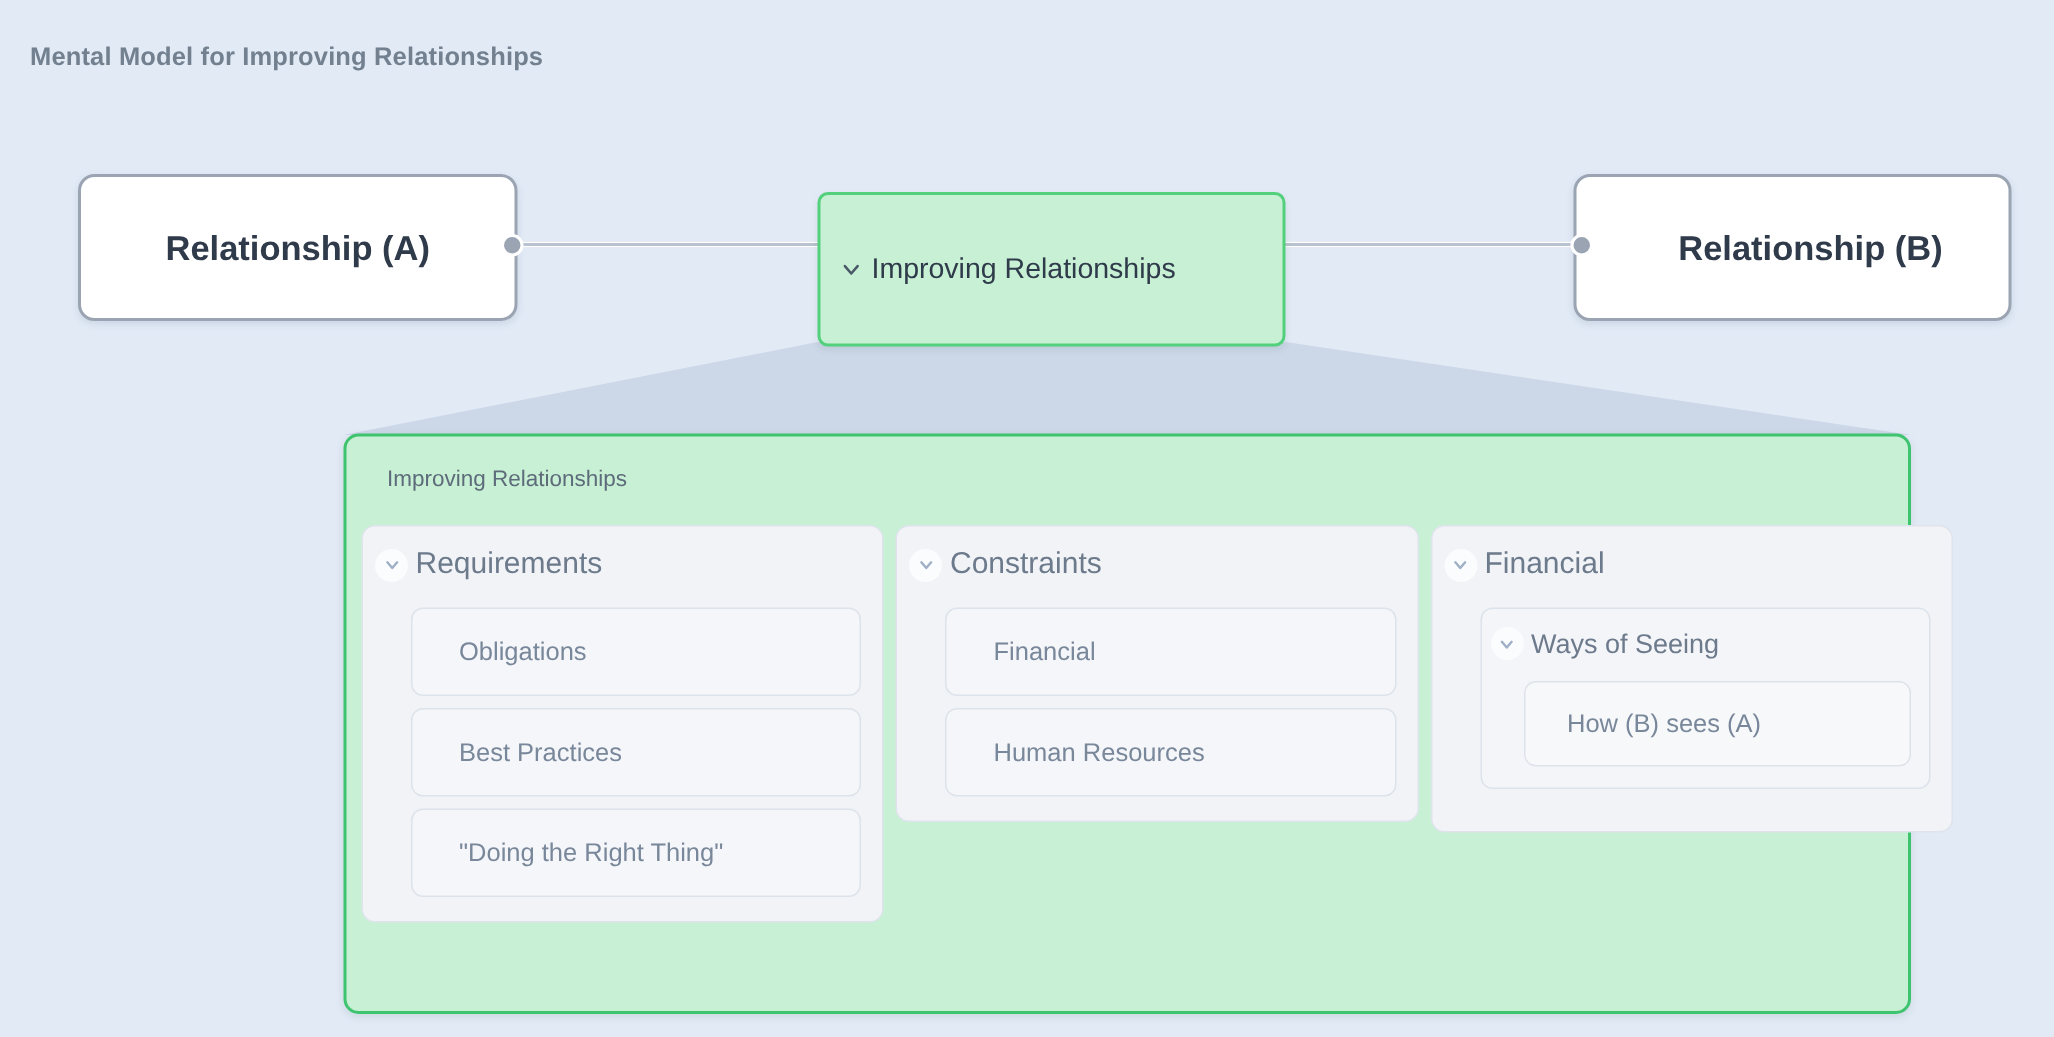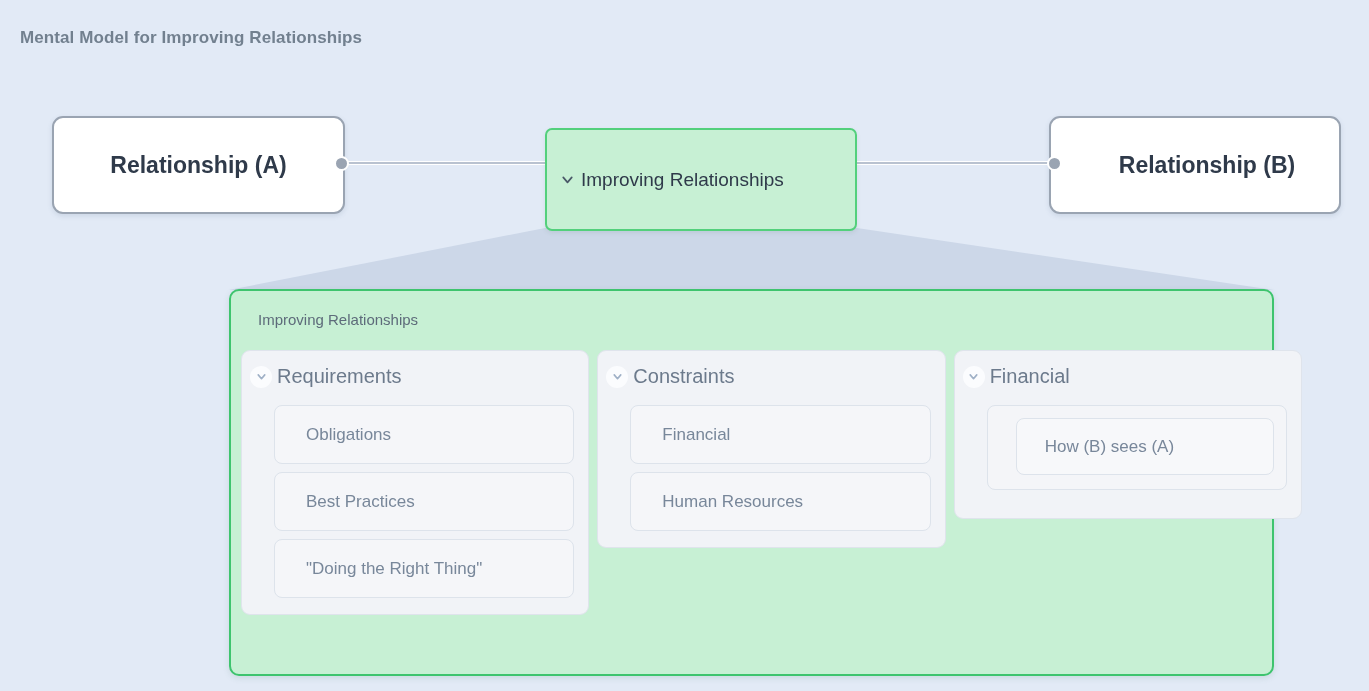--- a/index.html
+++ b/index.html
@@ -279,20 +279,28 @@
       <div class="group-head">
         <span class="chev-badge">
           <svg width="13" height="13" viewBox="0 0 24 24" fill="none" stroke="#9fb0c6" stroke-width="3" stroke-linecap="round" stroke-linejoin="round">
             <polyline points="6 9 12 16 18 9"></polyline>
           </svg>
         </span>
         <span class="group-title">Financial</span>
       </div>
 
       <div class="subgroup">
+        <div class="group-head">
+          <span class="chev-badge">
+            <svg width="13" height="13" viewBox="0 0 24 24" fill="none" stroke="#9fb0c6" stroke-width="3" stroke-linecap="round" stroke-linejoin="round">
+              <polyline points="6 9 12 16 18 9"></polyline>
+            </svg>
+          </span>
+          <span class="group-title">Ways of Seeing</span>
+        </div>
         <div class="items">
           <div class="leaf">
             <span class="leaf-label">How (B) sees (A)</span>
           </div>
         </div>
       </div>
     </div>
 
   </div>
 </div>

